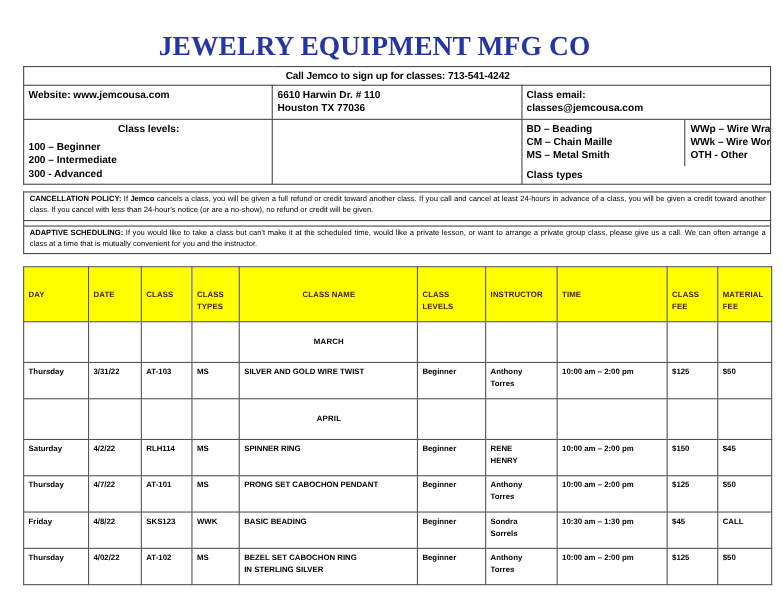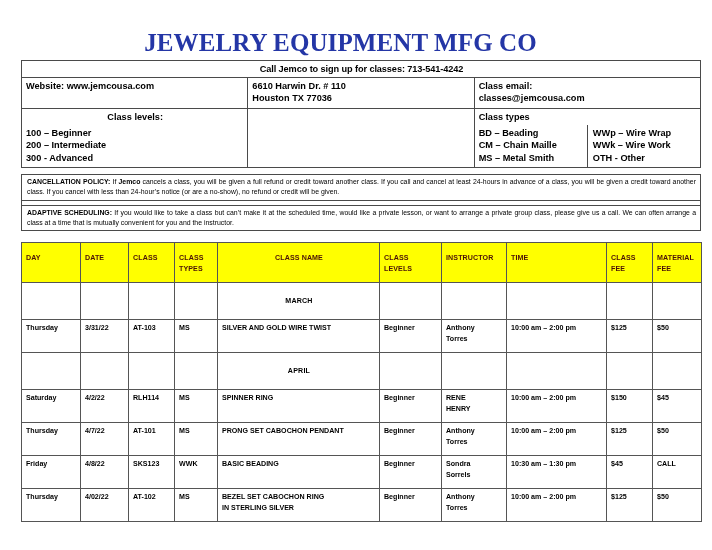--- a/index.html
+++ b/index.html
@@ -117,21 +117,21 @@
     padding: 3px 3px 3px 4px;
     line-height: 1.5;
     overflow: hidden;
   }
   .sched-tbl thead td {
     background: #ffff00;
     font-weight: bold;
     color: #4a1208;
     font-size: 7.1px;
     height: 26px;
-    padding-top: 10px;
+    padding-top: 20px;
     letter-spacing: 0.1px;
   }
   .hdr-name { text-align: center; }
   .month-row td {
     height: 30px;
     font-weight: bold;
     vertical-align: middle;
   }
   .month-label {
     text-align: center;
@@ -184,33 +184,33 @@
               </td>
             </tr>
           </tbody>
               </table>
         </td>
         <td style="width:127px"></td>
         <td colspan="1" style="width:283px; padding:0;">
           <table class="sub-tbl">
             <tbody>
                   <tr>
-              <td colspan="2" class="types-head" style="padding:2px 3px 2px 4px;">Class types</td>
-            </tr>
-            <tr>
               <td class="types-col" style="width:140px; padding:2px 3px 3px 4px; border-right:1px solid #4a4a4a;">
                 <div>BD – Beading</div>
                 <div>CM – Chain Maille</div>
                 <div>MS – Metal Smith</div>
               </td>
               <td class="types-col" style="padding:2px 3px 3px 5px;">
                 <div>WWp – Wire Wrap</div>
                 <div>WWk – Wire Work</div>
                 <div>OTH - Other</div>
               </td>
+            </tr>
+            <tr>
+              <td colspan="2" class="types-head" style="padding:2px 3px 2px 4px;">Class types</td>
             </tr>
           </tbody>
               </table>
         </td>
       </tr>
     </tbody>
       </table>
   </div>
 
   <div class="policy-wrap">

